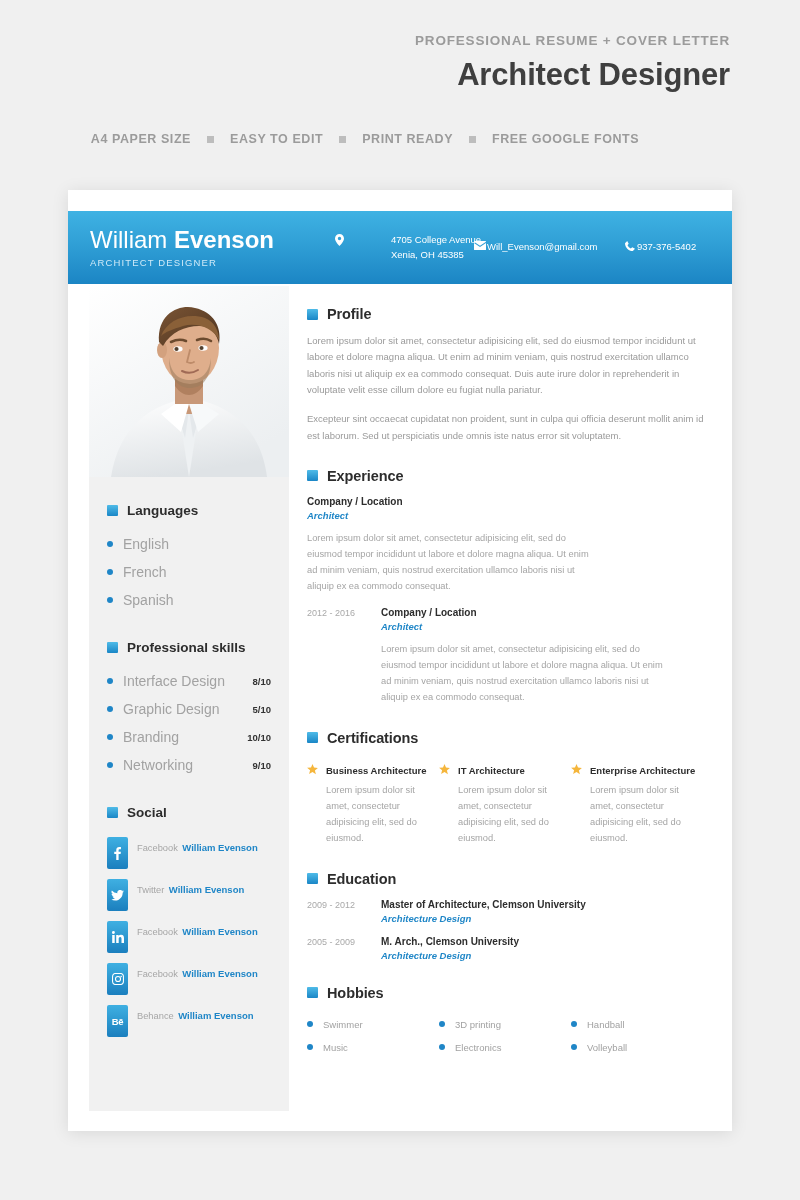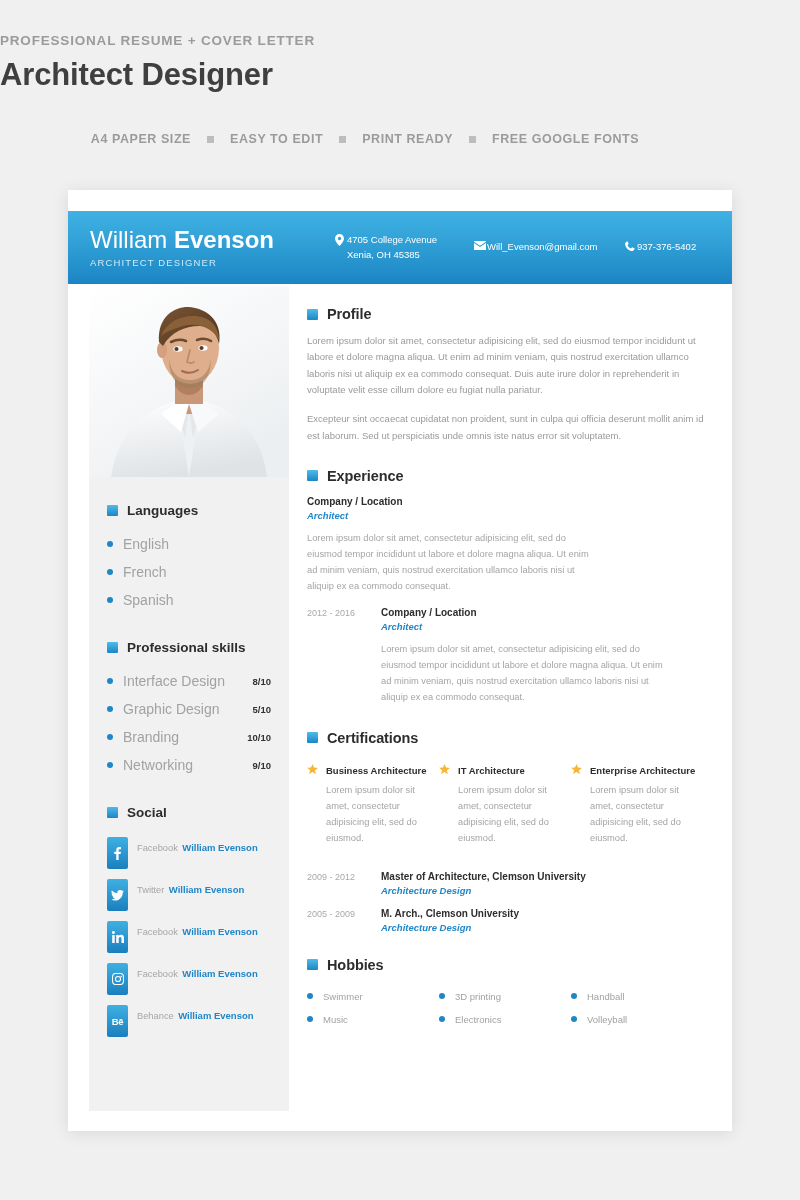--- a/index.html
+++ b/index.html
@@ -4,21 +4,21 @@
 <style>
   * { box-sizing: border-box; margin: 0; padding: 0; }
   html, body {
     width: 800px; height: 1200px;
     background: #f0f0f0;
     font-family: "Liberation Sans", sans-serif;
     -webkit-font-smoothing: antialiased;
   }
 
   
-  .promo { width: 730px; padding-top: 33px; text-align: left; }
+  .promo { width: 730px; padding-top: 33px; text-align: right; }
   .promo-eyebrow {
     font-size: 13.5px; font-weight: bold; letter-spacing: .06em;
     color: #9b9b9b; text-transform: uppercase;
   }
   .promo-title {
     margin-top: 9px;
     font-size: 31px; font-weight: bold; color: #3f3f3f;
     letter-spacing: -.005em;
   }
   .promo-features {
@@ -52,21 +52,21 @@
   .name-first { font-weight: 300; }
   .name-last  { font-weight: bold; }
   .name-role {
     margin-top: 5px; font-size: 9.5px; letter-spacing: .12em;
     color: #cfeaf8; text-transform: uppercase;
   }
   .contacts { display: flex; align-items: center; gap: 0; flex: 1; }
   .contact { display: flex; align-items: flex-start; color: #ffffff; font-size: 9.5px; line-height: 1.55; }
   .contact .ci { width: 15px; flex: 0 0 15px; display: flex; justify-content: center; padding-top: 1px; }
   .contact svg { fill: #ffffff; }
-  .c-addr { width: 140px; }
+  .c-addr { width: 140px; gap: 44px; }
   .c-mail { width: 150px; }
   .c-phone { width: 110px; }
   .contact .ctxt span { display: block; white-space: nowrap; }
 
   
   .cv-body { position: absolute; left: 0; top: 94px; width: 664px; }
   .left-col { position: absolute; left: 21px; top: 2px; width: 200px; }
   .photo {
     width: 200px; height: 191px; overflow: hidden; position: relative;
     background: #f4f4f4;
@@ -450,20 +450,24 @@
             </span>
             <span>
               <span class="cert-title">Enterprise Architecture</span>
               <span class="cert-desc" style="display:block">Lorem ipsum dolor sit amet, consectetur adipisicing elit, sed do eiusmod.</span>
             </span>
           </div>
         </div>
       </div>
 
       <div class="sec-block">
+        <div class="sec-head">
+          <span class="sq"></span>
+          <span class="sec-title">Education</span>
+        </div>
         <div class="entry">
           <div class="entry-date">2009 - 2012</div>
           <div class="entry-main">
             <div class="entry-title">Master of Architecture, Clemson University</div>
             <div class="entry-sub">Architecture Design</div>
           </div>
         </div>
         <div class="entry">
           <div class="entry-date">2005 - 2009</div>
           <div class="entry-main">

